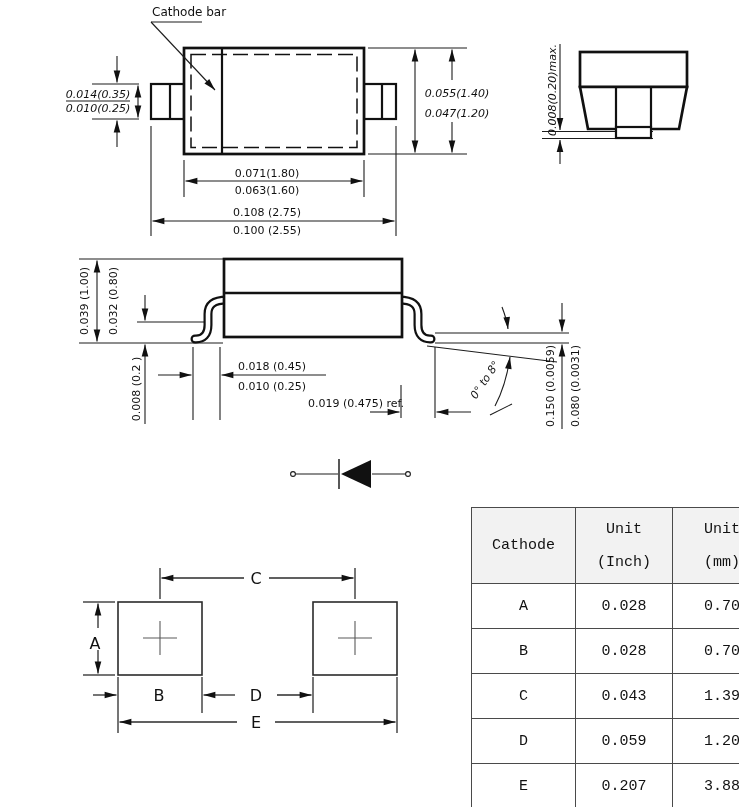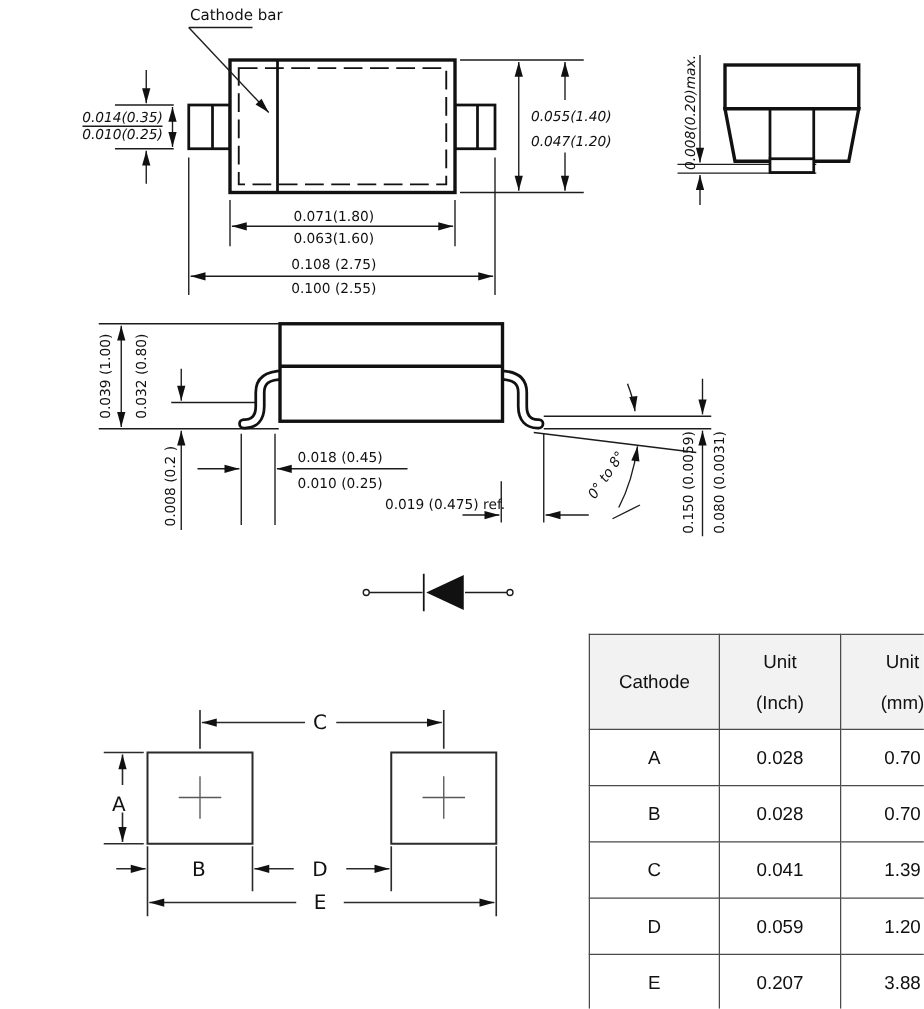--- a/index.html
+++ b/index.html
@@ -18,21 +18,21 @@
   .leadB{stroke:#111;stroke-width:9;fill:none;stroke-linecap:round;}
   .leadW{stroke:#fff;stroke-width:4.6;fill:none;stroke-linecap:round;}
   .lnd{stroke:#2b2b2b;stroke-width:1.3;fill:none;}
   .pad{stroke:#2b2b2b;stroke-width:1.6;fill:#fff;}
   .cross{stroke:#5a5a5a;stroke-width:1.1;fill:none;}
   
   .tbl{position:absolute;left:432px;top:507px;width:300px;height:296px;}
   .tbl table{border-collapse:collapse;width:100%;height:100%;table-layout:fixed;
              font-family:"Liberation Sans",sans-serif;font-size:15px;color:#111;}
   .tbl th,.tbl td{border:1.6px solid #4a4a4a;text-align:center;vertical-align:middle;
-                  font-weight:400;padding:0;}
+                  font-weight:400;padding:0;font-family:Liberation Mono, monospace;}
   .tbl thead th{background:#f2f2f2;height:75px;}
   .tbl tbody td{height:44px;background:#fff;}
   .tbl .h2 div{line-height:33px;}
 </style>
 </head>
 <body>
 
 <div class="page">
 
 <svg width="739" height="807" viewBox="0 0 739 807">
@@ -265,21 +265,21 @@
         <td>0.028</td>
         <td>0.70</td>
       </tr>
       <tr>
         <td>B</td>
         <td>0.028</td>
         <td>0.70</td>
       </tr>
       <tr>
         <td>C</td>
-        <td>0.041</td>
+        <td>0.043</td>
         <td>1.39</td>
       </tr>
       <tr>
         <td>D</td>
         <td>0.059</td>
         <td>1.20</td>
       </tr>
       <tr>
         <td>E</td>
         <td>0.207</td>

